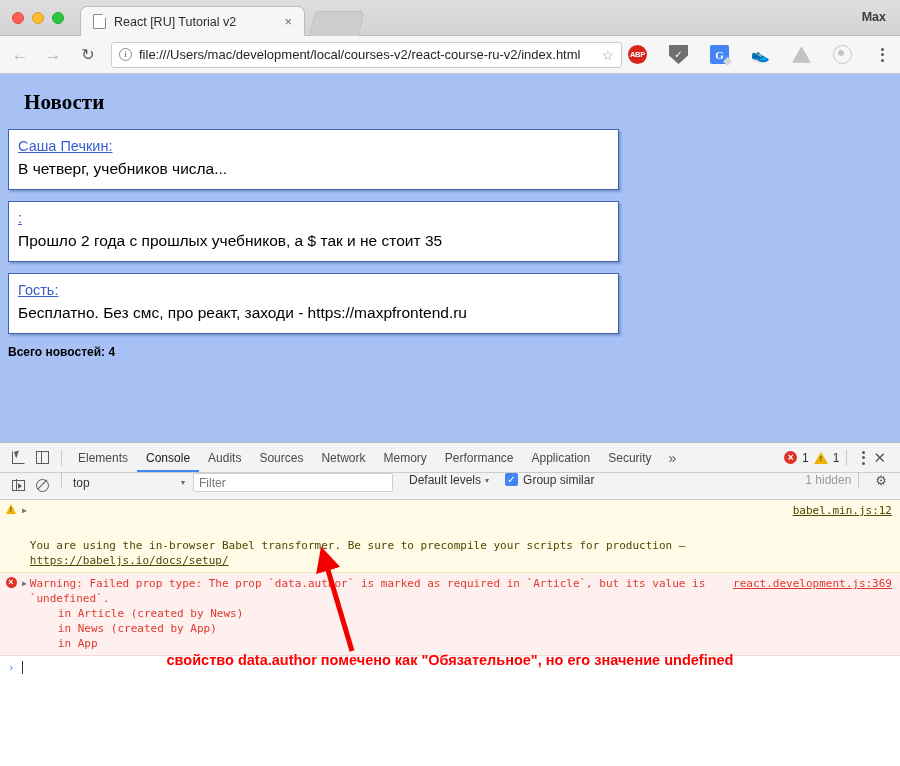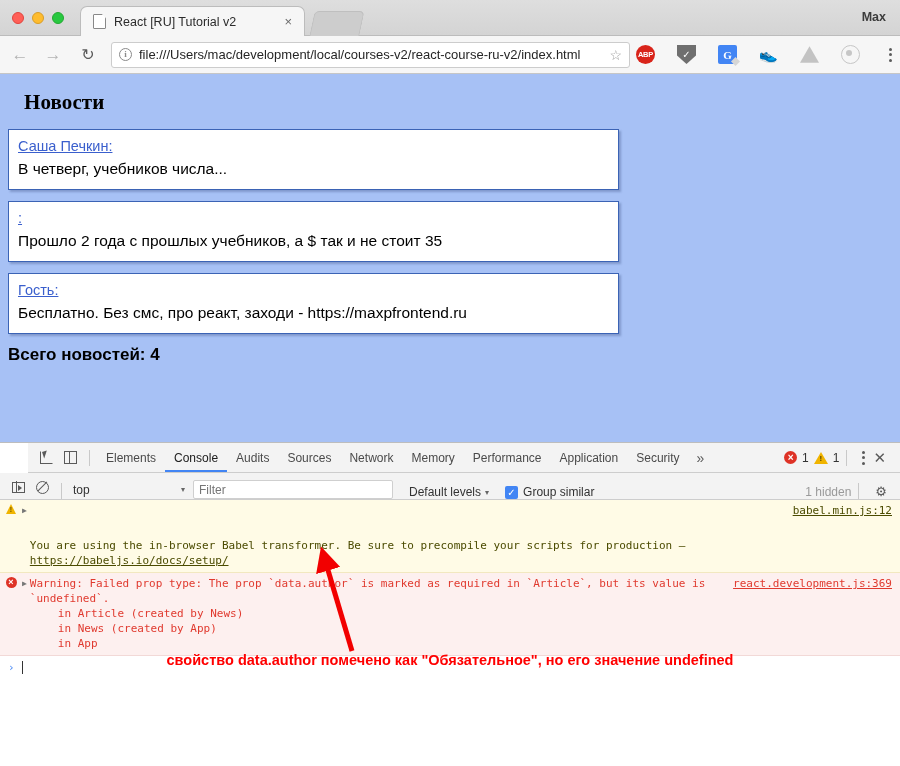--- a/index.html
+++ b/index.html
@@ -86,21 +86,21 @@
     font-size: 9px; font-weight: bold; line-height: 11px;
     text-align: center; flex: 0 0 auto; margin-right: 7px;
     font-family: "Liberation Serif", serif;
   }
   .omnibox-url {
     font-size: 13px; color: #262626; white-space: nowrap;
     overflow: hidden; flex: 1 1 auto;
   }
   .star-icon { color: #9b9b9b; font-size: 14px; flex: 0 0 auto; margin-left: 6px; }
 
-  .ext-icons { display: flex; align-items: center; gap: 22px; padding-right: 0; }
+  .ext-icons { display: flex; align-items: center; gap: 22px; padding-right: 8px; }
   .ext { width: 19px; height: 19px; position: relative; flex: 0 0 auto; }
   .ext-abp {
     background: #d9241a; border-radius: 50%;
     color: #fff; font-size: 7.5px; font-weight: bold;
     display: flex; align-items: center; justify-content: center;
     letter-spacing: -0.2px;
   }
   .ext-shield {
     background: #6f6f6f; color: #fff; font-size: 10px;
     display: flex; align-items: center; justify-content: center;
@@ -156,33 +156,33 @@
   .news-author {
     display: inline-block;
     font-size: 14.5px; color: #3a5fcd;
     text-decoration: underline;
     line-height: 19px;
   }
   .news-text {
     font-size: 15.5px; color: #000; line-height: 22px; margin-top: 2px;
   }
   .news-total {
-    font-size: 17px; font-weight: bold; color: #000;
+    font-size: 12px; font-weight: bold; color: #000;
     margin: 3px 0 0 8px;
   }
 
   
   .devtools {
     position: absolute; left: 0; top: 442px; width: 900px; height: 324px;
     background: #ffffff; border-top: 1px solid #bdbdbd;
     display: flex; flex-direction: column;
   }
   .dt-tabbar {
     height: 30px; background: #f3f3f3; border-bottom: 1px solid #cdcdcd;
-    display: flex; align-items: center; padding: 0 6px; margin-left: 28px;
+    display: flex; align-items: center; padding: 0 6px;
   }
   .dt-icon-btn {
     width: 24px; height: 24px; display: flex; align-items: center;
     justify-content: center; color: #5a5a5a; position: relative;
   }
   .icon-inspect {
     width: 13px; height: 13px; border: 1.3px solid #5a5a5a;
     border-top-color: transparent; border-right-color: transparent;
     position: relative;
   }
@@ -221,21 +221,21 @@
   .badge-warn::after {
     content:"!"; position:absolute; left:-2px; top:2px; width:4px;
     font-size: 8px; color:#5a4500; font-weight:bold; line-height:9px; text-align:center;
   }
   .dt-vdots { display:flex; flex-direction:column; gap:2.5px; align-items:center; padding: 0 8px; }
   .dt-vdots i { width:3px; height:3px; border-radius:50%; background:#5a5a5a; display:block; }
   .dt-close { font-size: 15px; color: #5a5a5a; padding-right: 8px; line-height:1; }
 
   .dt-filterbar {
     height: 27px; background: #f3f3f3; border-bottom: 1px solid #cdcdcd;
-    display: flex; align-items: flex-end; padding: 0 6px;
+    display: flex; align-items: flex-start; padding: 0 6px;
   }
   .icon-sidebar {
     width: 13px; height: 11px; border: 1.3px solid #5a5a5a; position: relative;
   }
   .icon-sidebar::after {
     content:""; position:absolute; left:3px; top:-1.3px; bottom:-1.3px;
     width:1.3px; background:#5a5a5a;
   }
   .icon-sidebar::before {
     content:""; position:absolute; left:5.5px; top:2px;

